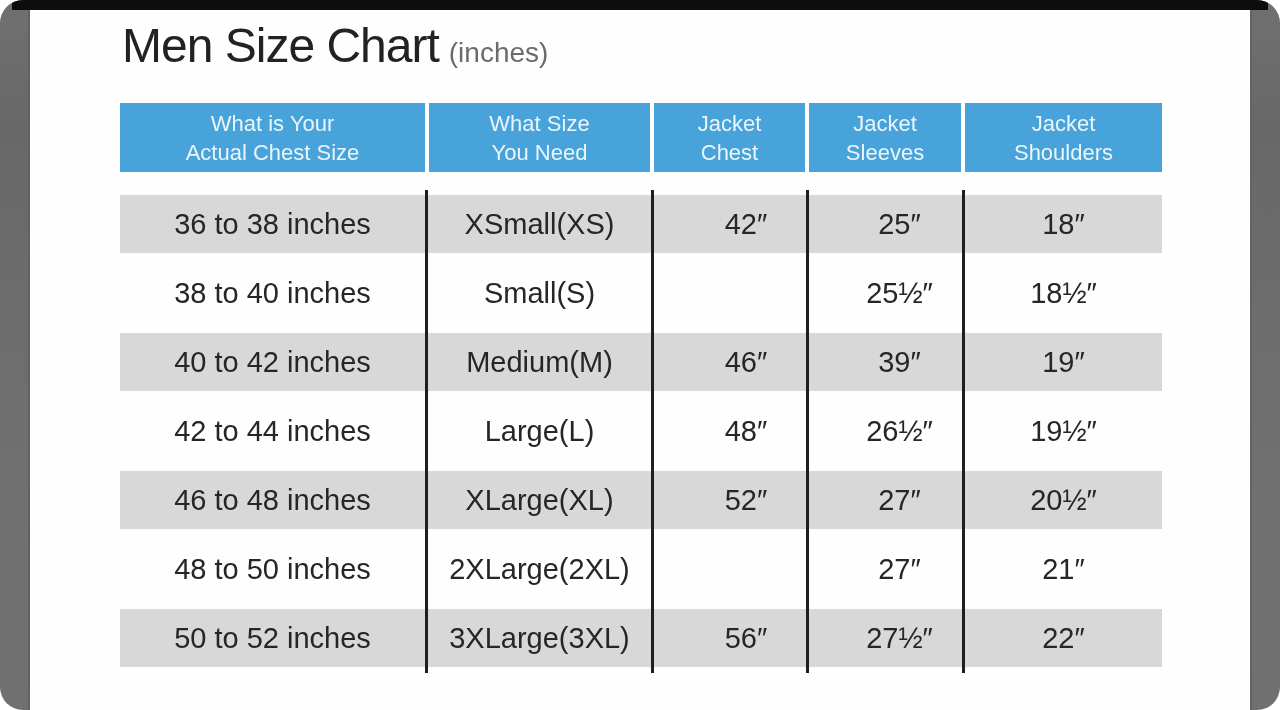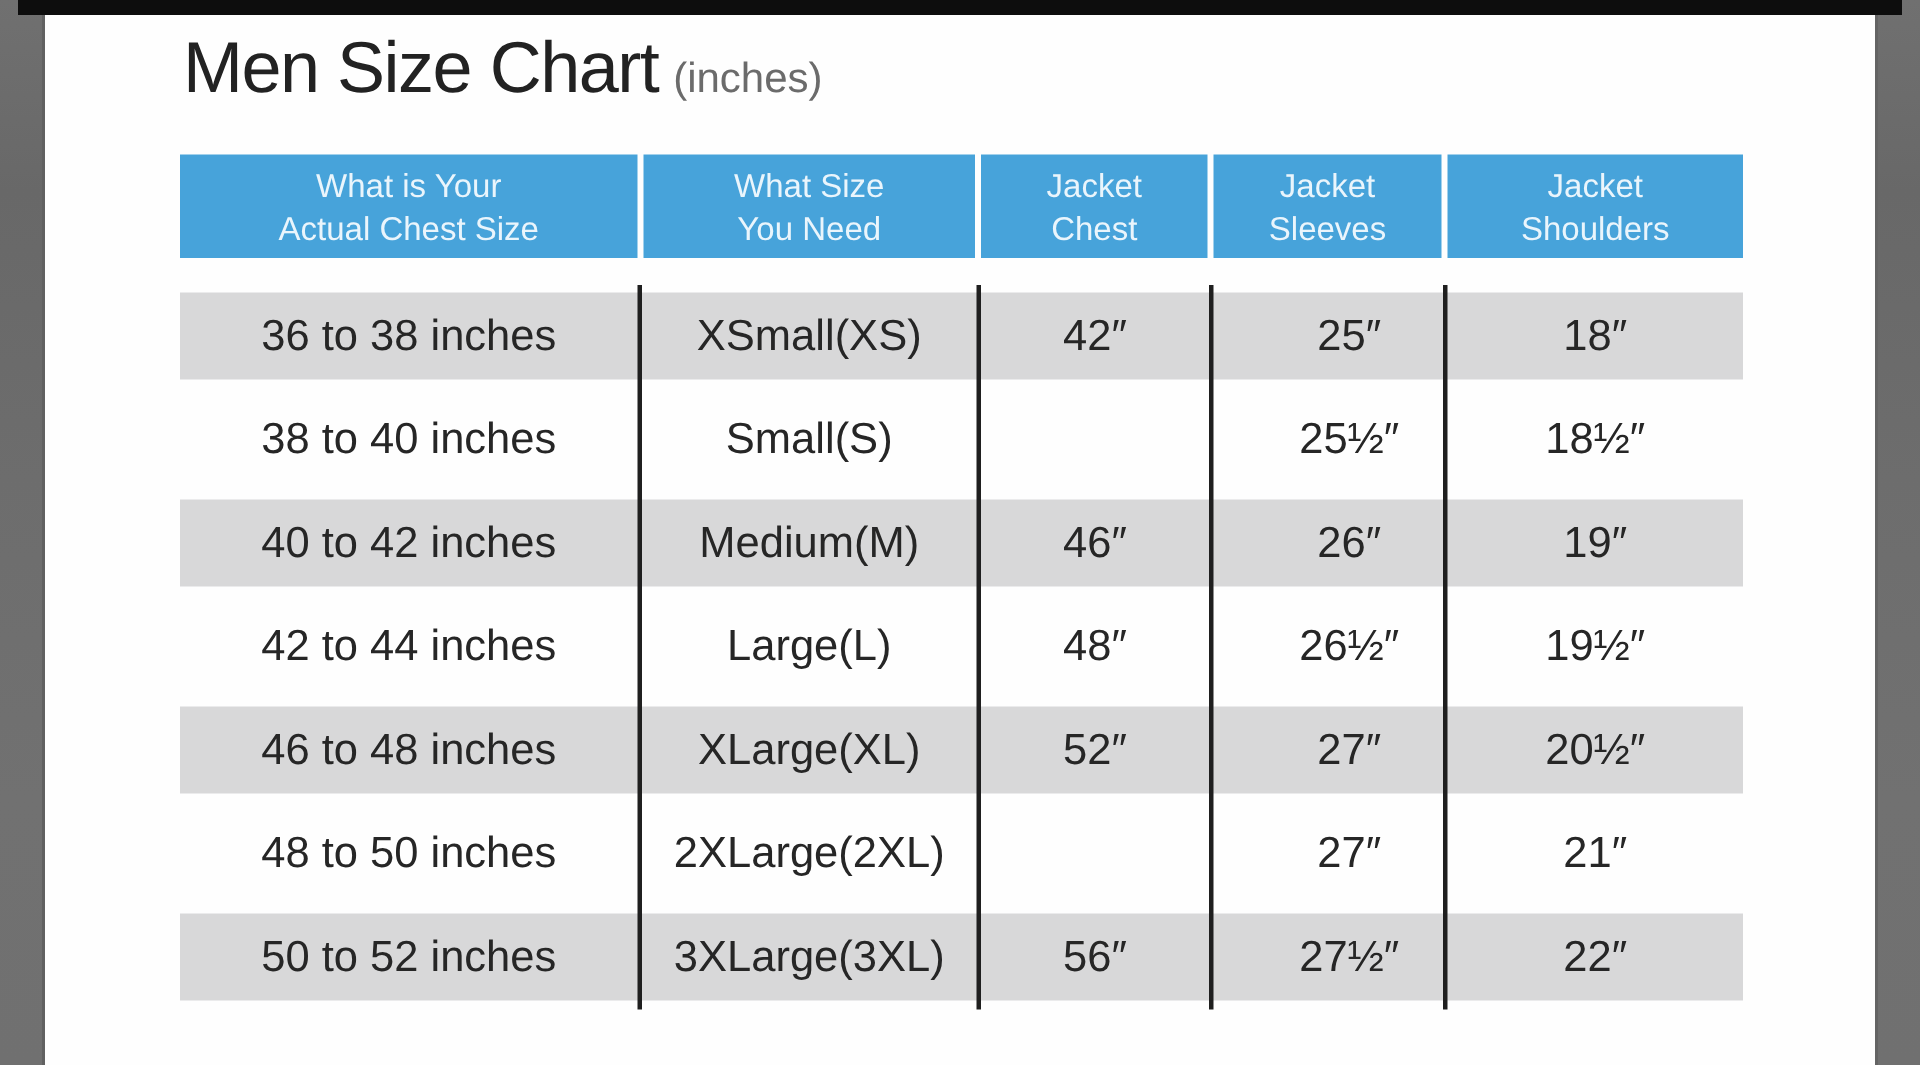--- a/index.html
+++ b/index.html
@@ -1,18 +1,18 @@
 <!DOCTYPE html>
 <html style="--header-bg: #47a3da; --header-text: #eaf5fc; --row-stripe: #d8d8d9; --divider: #1f1f1f; --title-text: #222222; --subtitle-text: #6b6b6b; --top-bar: #0d0d0d; --side-strip: #707070;"><head>
 <meta charset="utf-8">
 <style>
   html,body { margin:0; padding:0; background:#ffffff; }
   .stage {
     position:relative; width:1280px; height:710px; overflow:hidden;
-    background:#fefefe; font-family:"Liberation Sans", sans-serif;
+    background:#fefefe; font-family:"Liberation Sans", sans-serif;border-radius:23px;
   }
 
   
   .pillar {
     position:absolute; top:0; width:28px; height:710px;
     background:linear-gradient(180deg, var(--side-strip, #757575) 0%, #686868 18%, #6d6d6d 45%, #717171 75%, var(--side-strip, #757575) 100%);
   }
   .pillar.left  { left:0;  border-right:2px solid #616161; }
   .pillar.right { right:0; border-left:2px solid #646464; }
   .topbar { position:absolute; top:0; left:12px; right:12px; height:10px; background:var(--top-bar, #0d0d0d); }
@@ -51,21 +51,21 @@
     background:var(--row-stripe, #d8d8d9); display:none; z-index:0;
   }
   .trow.striped .stripe { display:block; }
   .cell {
     position:absolute; top:0; height:69px; z-index:1;
     display:flex; align-items:center; justify-content:center;
     font-size:29px; color:#262626; letter-spacing:0;
   }
   .c1 { left:0;     width:305px; }
   .c2 { left:308px; width:223px; }
-  .c3 { left:534px; width:152px; }
+  .c3 { left:534px; width:152px;padding-left:16px; }
   .c4 { left:689px; width:181px; }
   .c5 { left:845px; width:197px; }
 
   .sep {
     position:absolute; top:0; height:483px; width:3px;
     background:var(--divider, #1f1f1f); z-index:2;
   }
   .sep.s1 { left:305px; }
   .sep.s2 { left:531px; }
   .sep.s3 { left:686px; }
@@ -124,21 +124,21 @@
       <div class="cell c2">Small(S)</div>
       <div class="cell c4">25½″</div>
       <div class="cell c5">18½″</div>
     </div>
 
     <div class="trow striped">
       <div class="stripe"></div>
       <div class="cell c1">40 to 42 inches</div>
       <div class="cell c2">Medium(M)</div>
       <div class="cell c3">46″</div>
-      <div class="cell c4">26″</div>
+      <div class="cell c4">39″</div>
       <div class="cell c5">19″</div>
     </div>
 
     <div class="trow">
 
       <div class="cell c1">42 to 44 inches</div>
       <div class="cell c2">Large(L)</div>
       <div class="cell c3">48″</div>
       <div class="cell c4">26½″</div>
       <div class="cell c5">19½″</div>

